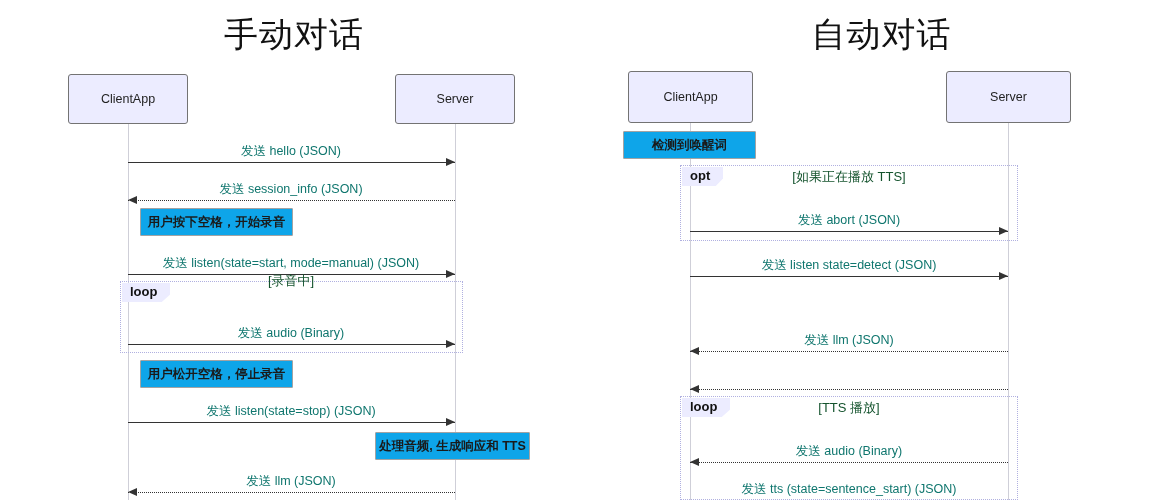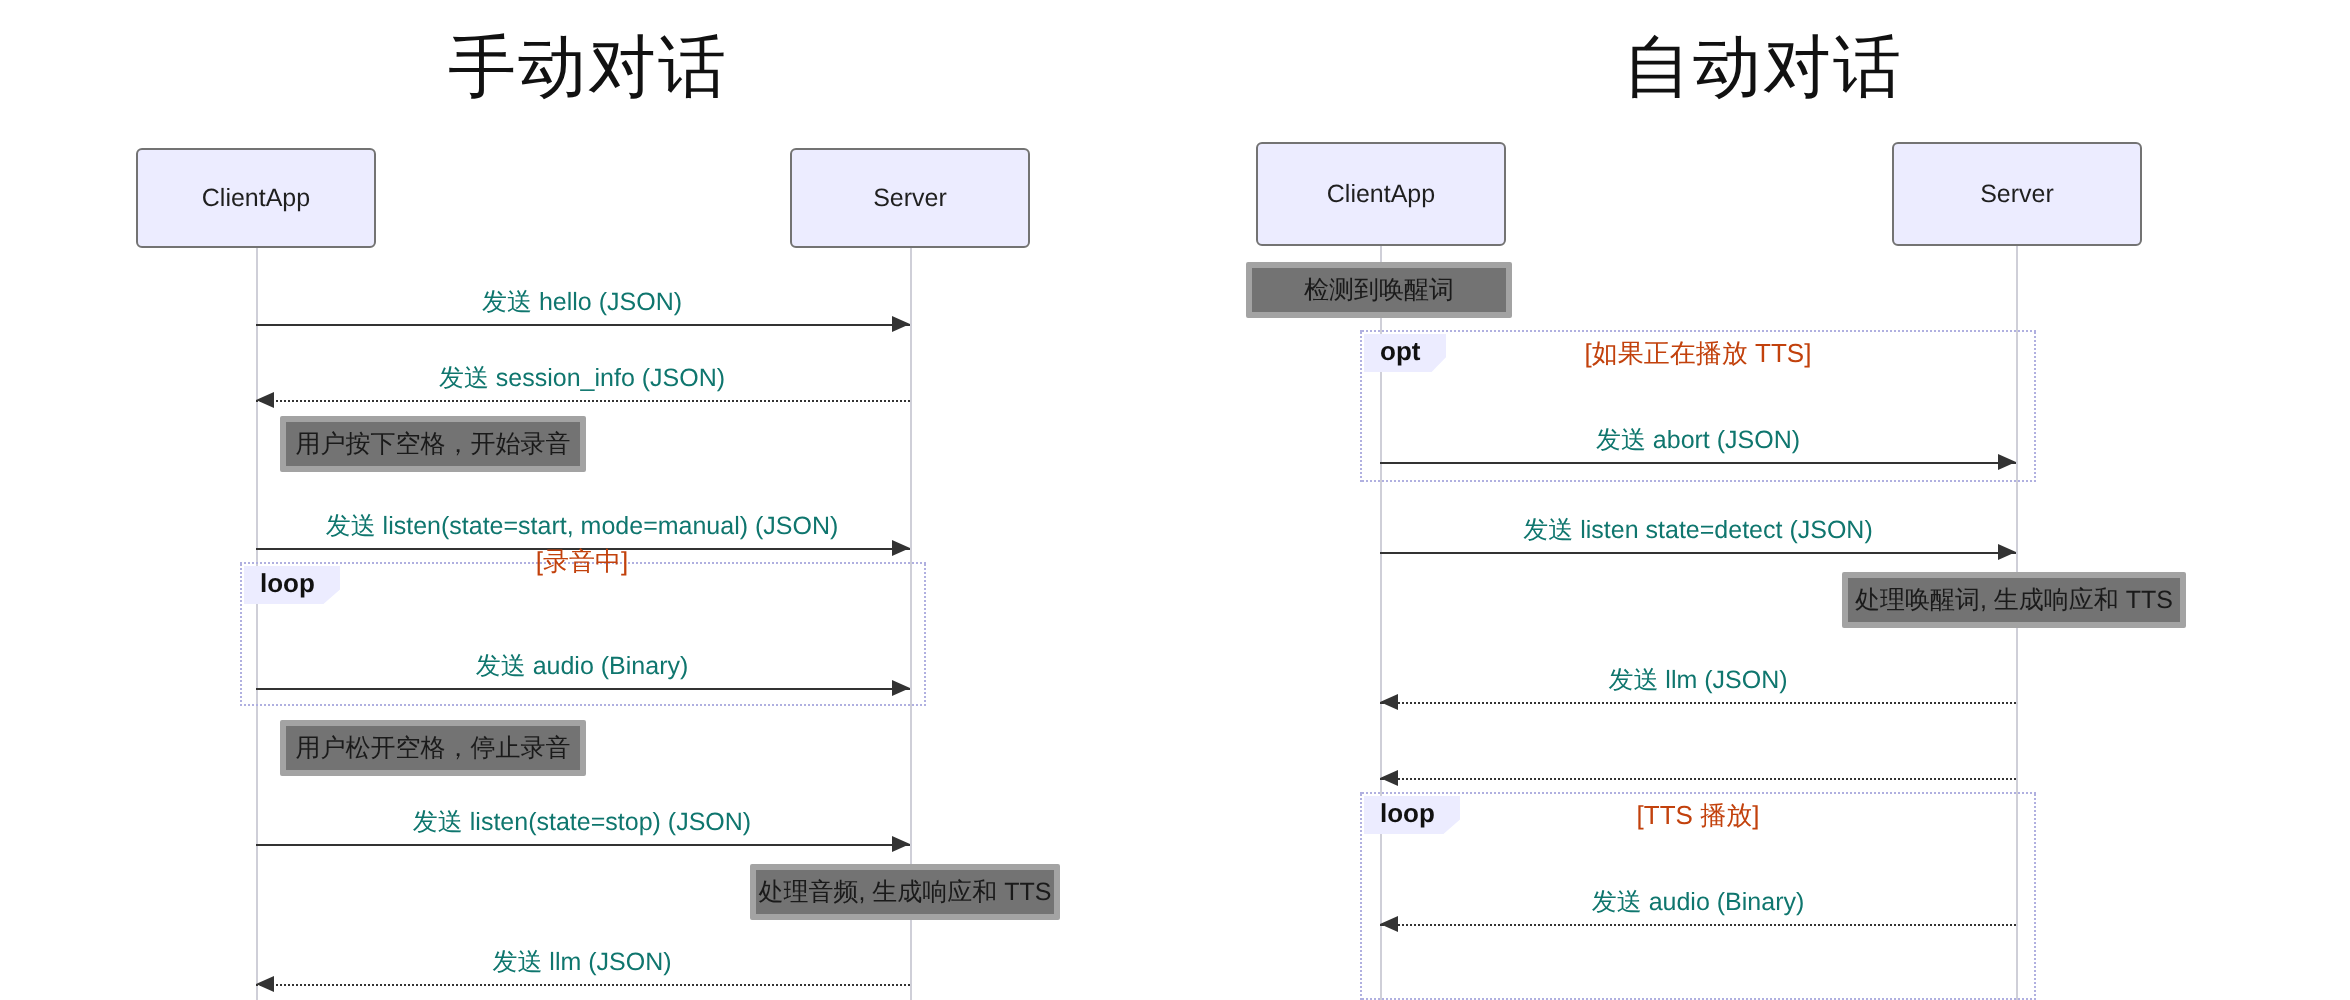--- a/index.html
+++ b/index.html
@@ -89,28 +89,28 @@
     border-left: 9px solid #333333;
   }
   .arrowhead.left {
     border-right: 9px solid #333333;
   }
 
   
   .note {
     position: absolute;
     box-sizing: border-box;
-    background: #737373;
-    border: 3px solid #a3a3a3;
+    background: #0ea5e9;
+    border: 1px solid #a3a3a3;
     border-radius: 1px;
     display: flex;
     align-items: center;
     justify-content: center;
     font-size: 12.5px;
-    font-weight: normal;
+    font-weight: bold;
     color: #1a1a1a;
     white-space: nowrap;
     padding: 0 10px;
   }
 
   
   .fragment {
     position: absolute;
     box-sizing: border-box;
     border: 1.4px dotted #b0b0e0;
@@ -123,21 +123,21 @@
     font-size: 13px;
     font-weight: bold;
     padding: 2px 13px 2px 8px;
     line-height: 1.15;
     white-space: nowrap;
     clip-path: polygon(0 0, 100% 0, 100% 60%, 82% 100%, 0 100%);
   }
   .fragment-cond {
     position: absolute;
     font-size: 13px;
-    color: #c2410c;
+    color: #14532d;
     white-space: nowrap;
     transform: translateX(-50%);
     text-align: center;
   }
 </style>
 </head>
 <body>
 
 <div class="diagram" id="diagram-manual">
 
@@ -202,31 +202,31 @@
   <div class="fragment-cond" style="left:261px; top:168px;">[如果正在播放 TTS]</div>
 
   <div class="msg-label" style="left:261px; top:212px;">发送 abort (JSON)</div>
   <div class="msg-line" style="left:102px; top:231px; width:318px;"></div>
   <div class="arrowhead right" style="left:411px; top:226.5px;"></div>
 
   <div class="msg-label" style="left:261px; top:257px;">发送 listen state=detect (JSON)</div>
   <div class="msg-line" style="left:102px; top:276px; width:318px;"></div>
   <div class="arrowhead right" style="left:411px; top:271.5px;"></div>
 
-  <div class="note" style="left:333px; top:286px; width:172px; height:28px;">处理唤醒词, 生成响应和 TTS</div>
 
   <div class="msg-label" style="left:261px; top:332px;">发送 llm (JSON)</div>
   <div class="msg-line dotted" style="left:102px; top:351px; width:318px;"></div>
   <div class="arrowhead left" style="left:102px; top:346.5px;"></div>
 
   <div class="msg-line dotted" style="left:102px; top:389px; width:318px;"></div>
   <div class="arrowhead left" style="left:102px; top:384.5px;"></div>
 
   <div class="fragment" style="left:92px; top:396px; width:338px; height:104px;"></div>
   <div class="fragment-tag" style="left:94px; top:398px;">loop</div>
   <div class="fragment-cond" style="left:261px; top:399px;">[TTS 播放]</div>
 
   <div class="msg-label" style="left:261px; top:443px;">发送 audio (Binary)</div>
   <div class="msg-line dotted" style="left:102px; top:462px; width:318px;"></div>
   <div class="arrowhead left" style="left:102px; top:457.5px;"></div>
 
+  <div class="msg-label" style="left:261px; top:481px;">发送 tts (state=sentence_start) (JSON)</div>
 
 </div>
 
 </body></html>

